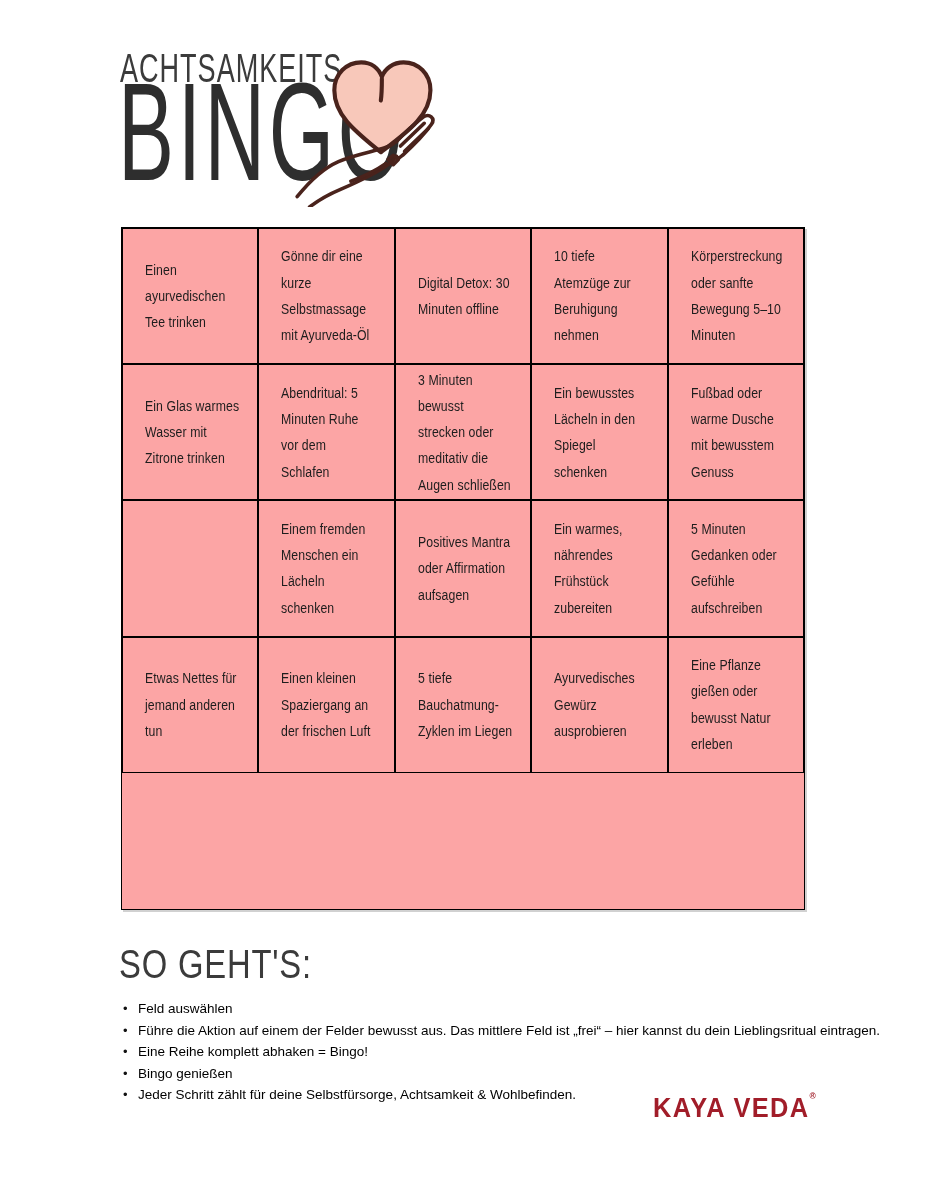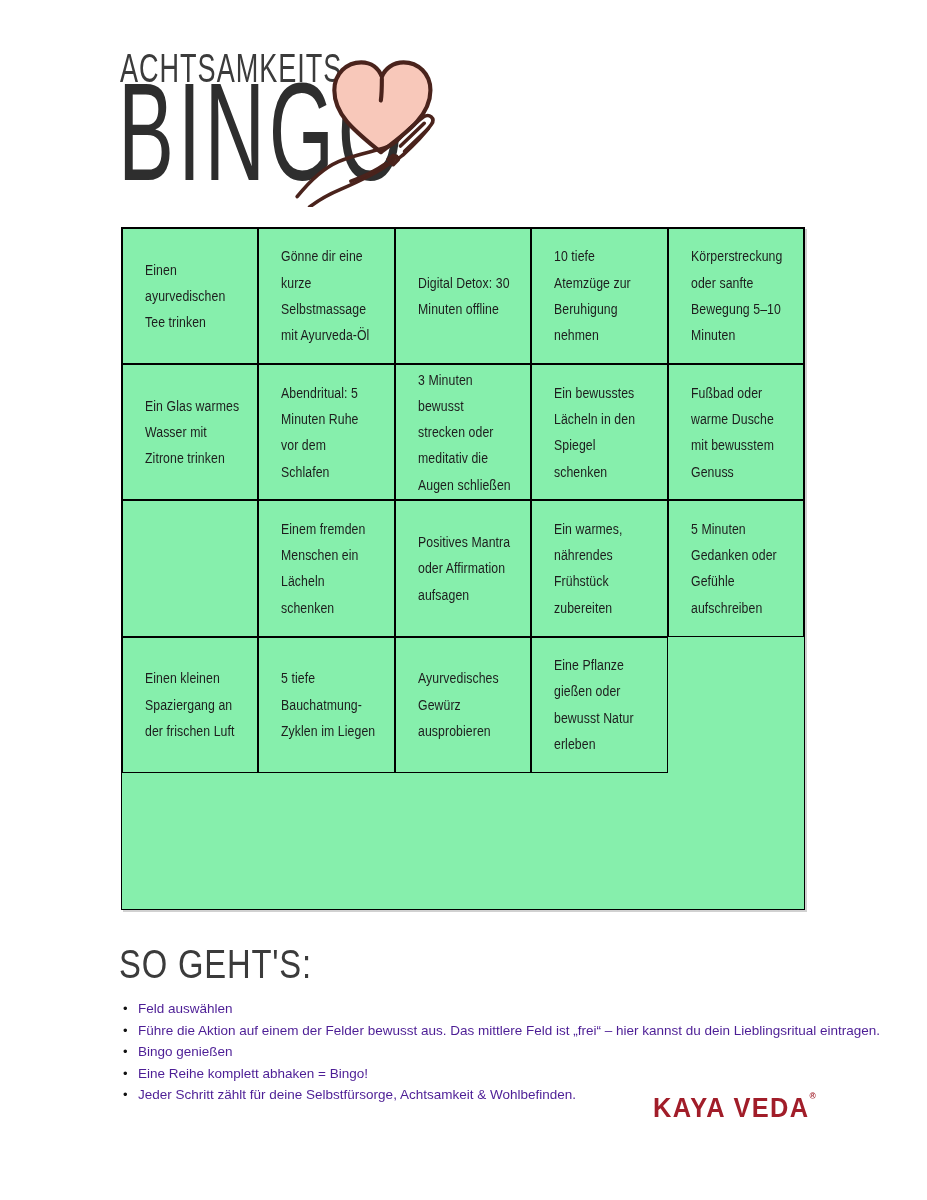--- a/index.html
+++ b/index.html
@@ -23,21 +23,21 @@
     letter-spacing:6px;white-space:nowrap;line-height:1;
     transform:scaleX(0.60);transform-origin:left top;
   }
   .hero-icon{position:absolute;left:293px;top:52px;width:155px;height:155px;}
 
   
   .grid{
     position:absolute;left:121px;top:227px;width:684px;height:683px;
     display:grid;grid-template-columns:repeat(5,1fr);grid-template-rows:repeat(5,1fr);
     border:1px solid #000;box-shadow:2px 2px 0 rgba(0,0,0,0.18);
-    box-sizing:border-box;background:#86efac;
+    box-sizing:border-box;background:#fca5a5;
   }
   .cell{
     border:1px solid #000;box-sizing:border-box;
     display:flex;align-items:center;
     padding:6px 4px 6px 22px;overflow:hidden;
   }
   .cell-text{
     font-size:14px;line-height:1.88;color:#1d1d1d;letter-spacing:0.1px;
     width:114%;transform:scaleX(0.877);transform-origin:left center;
   }
@@ -47,21 +47,21 @@
     position:absolute;left:119px;top:944px;
     font-size:41px;font-weight:200;color:#3b3b3b;
     letter-spacing:1px;white-space:nowrap;line-height:1;
     transform:scaleX(0.80);transform-origin:left top;
   }
   .howto-list{
     position:absolute;left:121px;top:998px;width:640px;
     margin:0;padding:0;list-style:none;
   }
   .howto-list li{
-    font-size:13.5px;line-height:21.6px;color:#4c1d95;
+    font-size:13.5px;line-height:21.6px;color:#000000;
     padding-left:17px;position:relative;white-space:nowrap;
   }
   .howto-list li::before{
     content:"•";position:absolute;left:2px;top:0;font-size:13px;color:#111;
   }
 
   
   .brand{
     position:absolute;left:653px;top:1092px;white-space:nowrap;
     font-size:27px;font-weight:700;letter-spacing:1.5px;
@@ -140,37 +140,40 @@
       </div>
 
     <div class="cell">
         <div class="cell-text">Ein warmes, nährendes Frühstück zubereiten</div>
       </div>
     <div class="cell">
         <div class="cell-text">5 Minuten Gedanken oder Gefühle aufschreiben</div>
       </div>
 
     <div class="cell">
+        <div class="cell-text">Etwas Nettes für jemand anderen tun</div>
+      </div>
+    <div class="cell">
         <div class="cell-text">Einen kleinen Spaziergang an der frischen Luft</div>
       </div>
     <div class="cell">
         <div class="cell-text">5 tiefe Bauchatmung-Zyklen im Liegen</div>
       </div>
     <div class="cell">
         <div class="cell-text">Ayurvedisches Gewürz ausprobieren</div>
       </div>
     <div class="cell">
         <div class="cell-text">Eine Pflanze gießen oder bewusst Natur erleben</div>
       </div>
   </div>
 
   <div class="howto-heading">SO GEHT'S:</div>
   <ul class="howto-list">
     <li>Feld auswählen</li>
     <li>Führe die Aktion auf einem der Felder bewusst aus. Das mittlere Feld ist „frei“ – hier kannst du dein Lieblingsritual eintragen.</li>
+    <li>Eine Reihe komplett abhaken = Bingo!</li>
     <li>Bingo genießen</li>
-    <li>Eine Reihe komplett abhaken = Bingo!</li>
     <li>Jeder Schritt zählt für deine Selbstfürsorge, Achtsamkeit &amp; Wohlbefinden.</li>
   </ul>
 
   <div class="brand"><span>KAYA VEDA</span><sup>®</sup></div>
 
 </div>
 
 </body></html>

